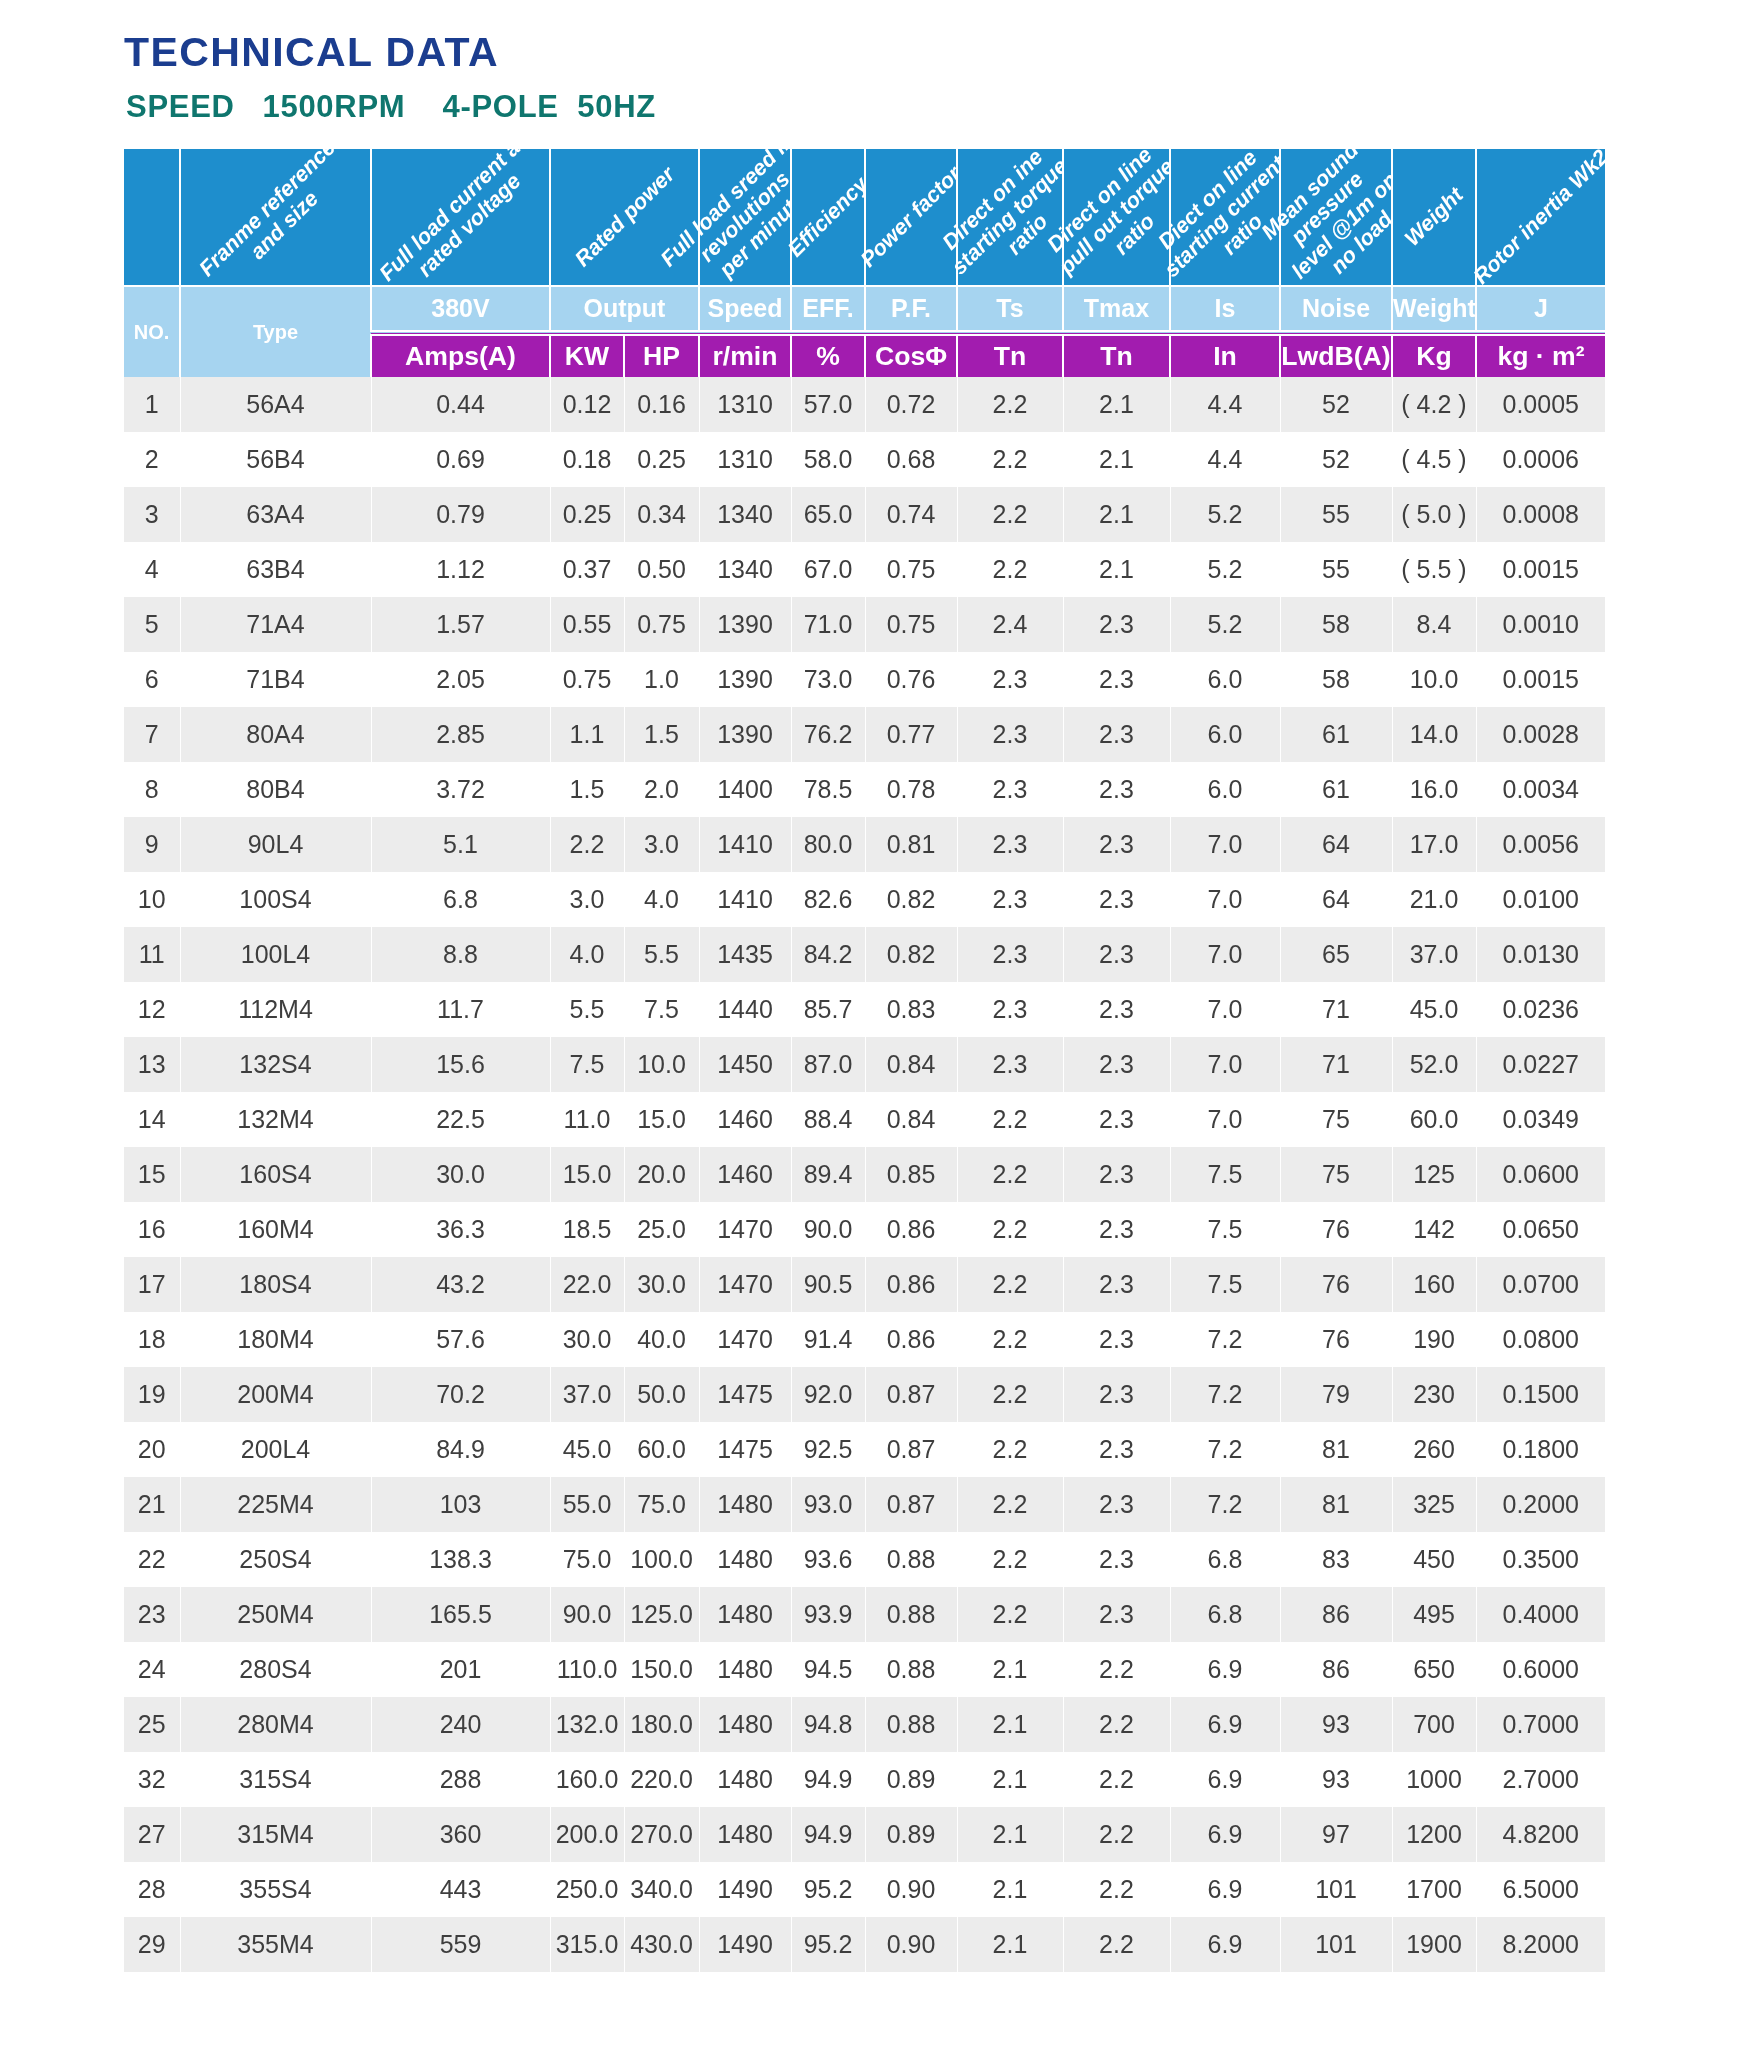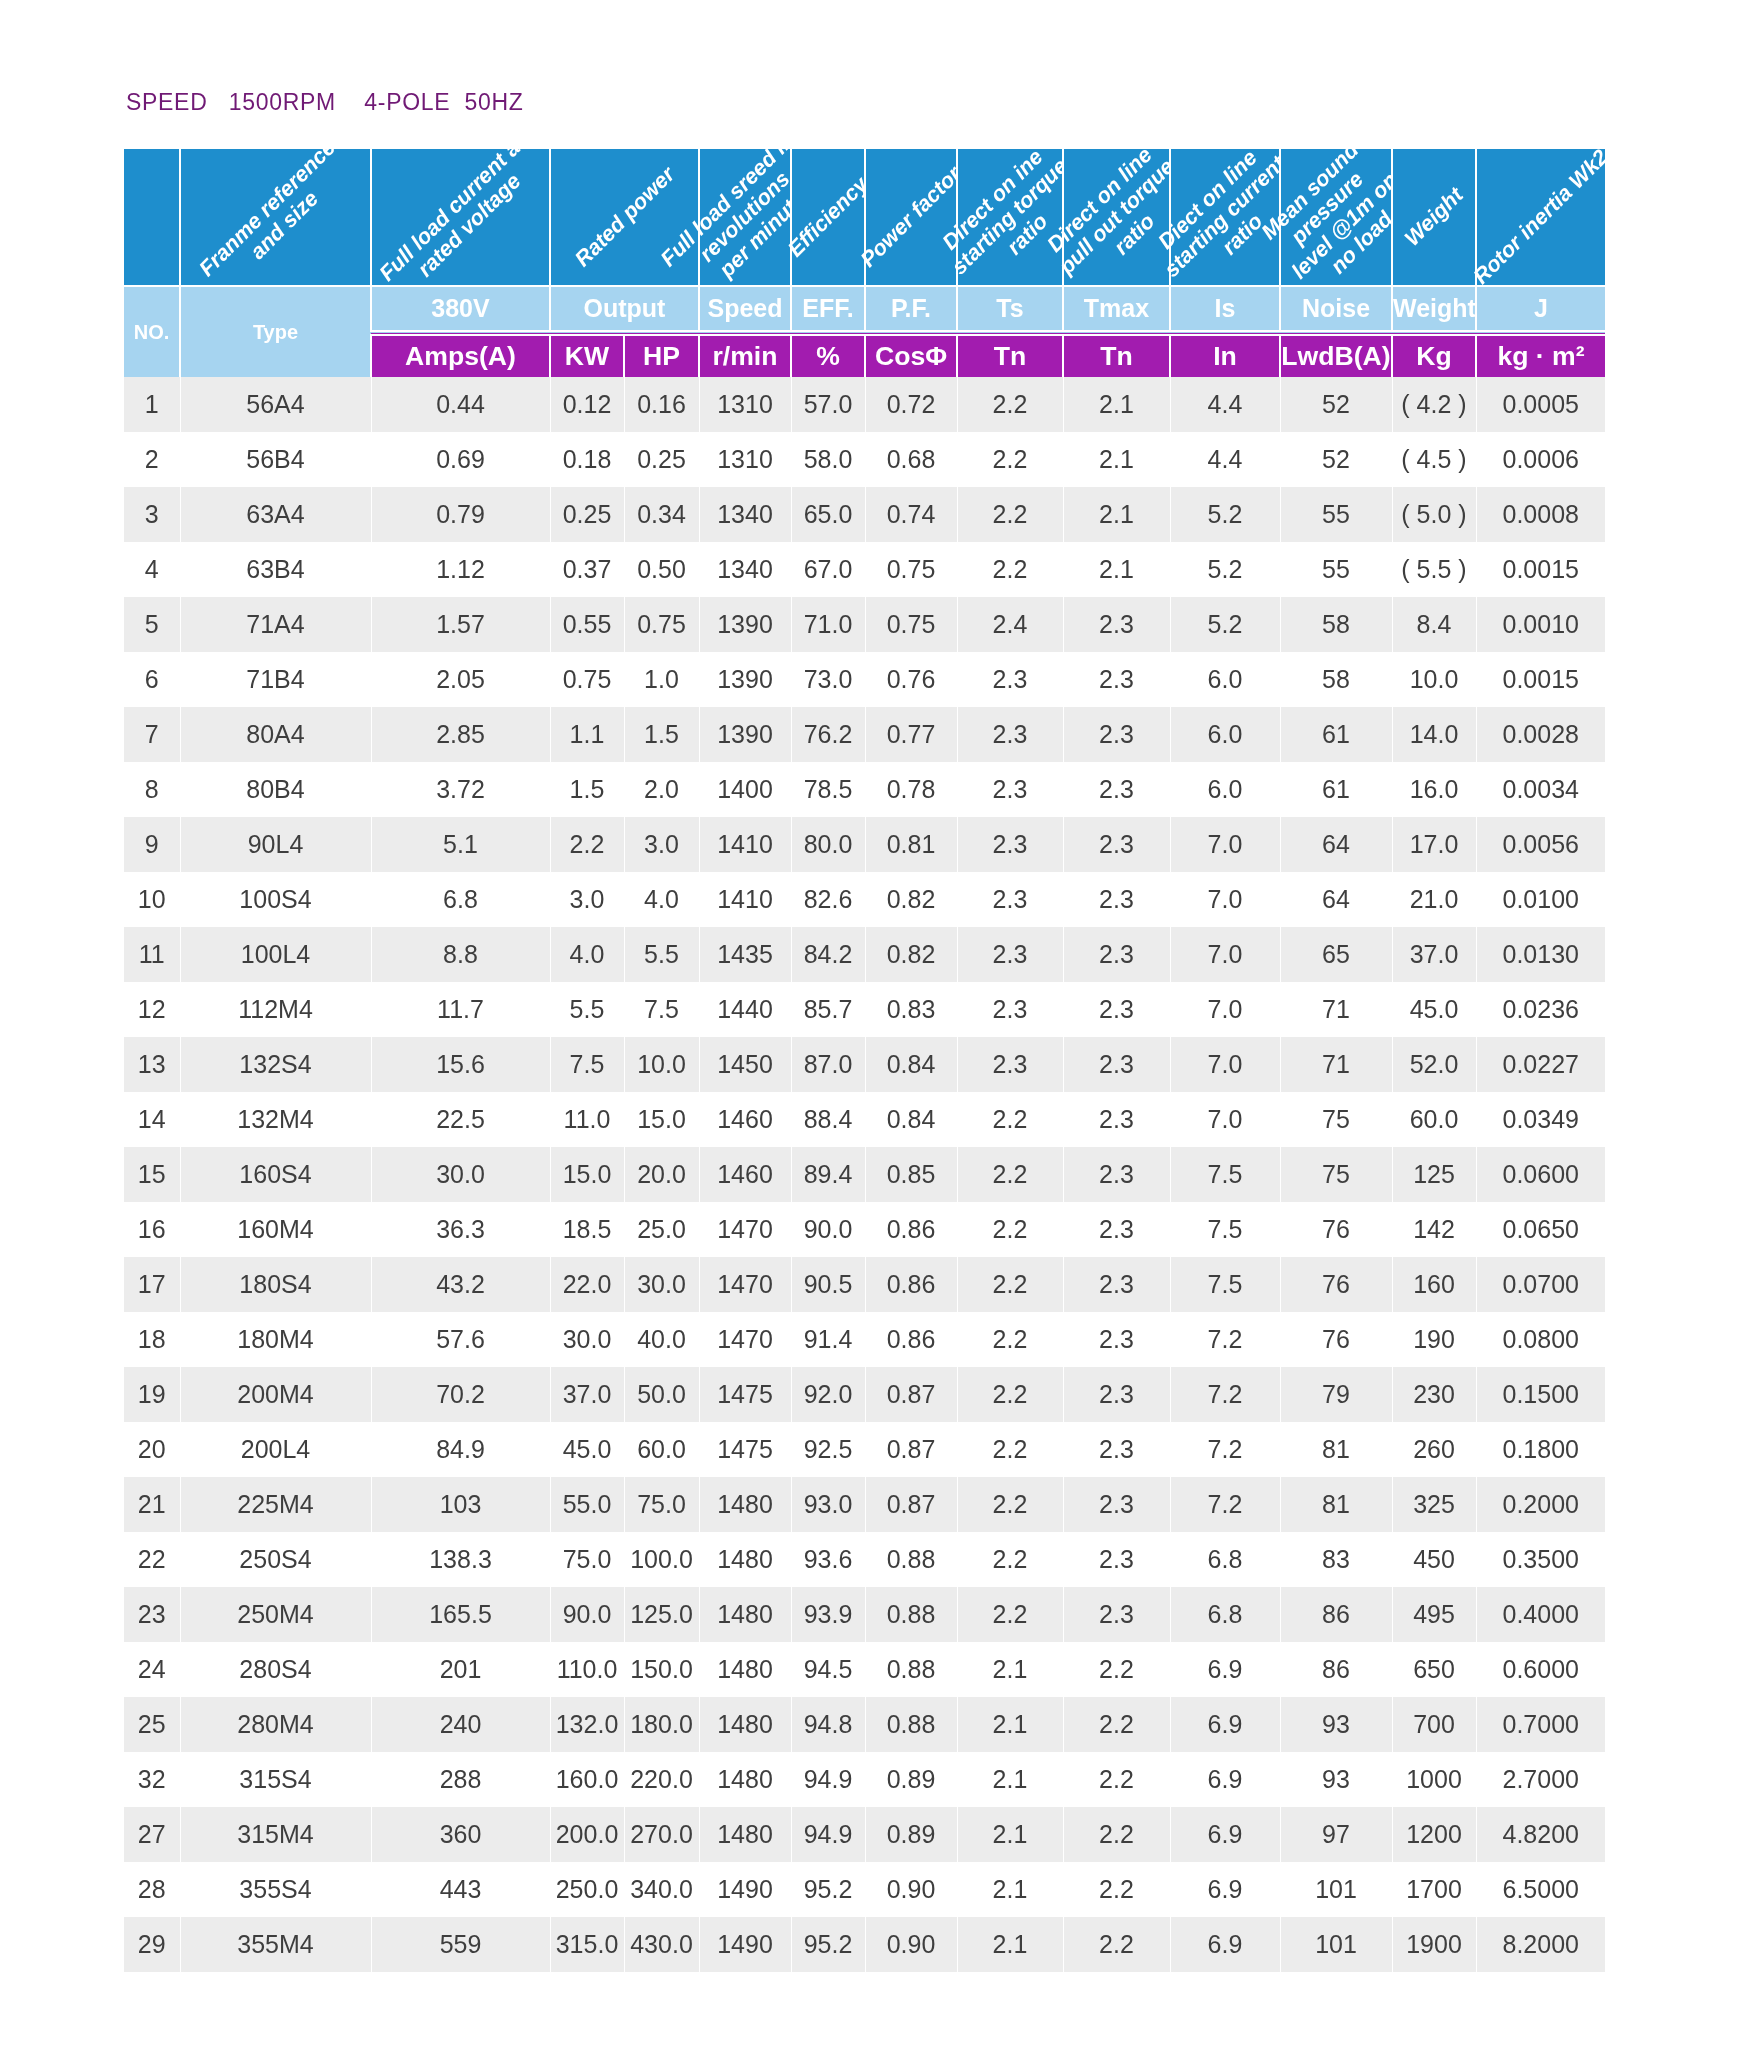--- a/index.html
+++ b/index.html
@@ -1,19 +1,19 @@
 <!DOCTYPE html>
 <html style="font-size:11.2px"><head>
 <meta charset="utf-8">
 <style>
   html,body{margin:0;padding:0;background:#ffffff;}
   body{width:1757px;height:2066px;font-family:"Liberation Sans", sans-serif;position:relative;}
   .sheet{position:absolute;left:0;top:0;width:1757px;height:2066px;background:#fff;overflow:hidden;}
   .title{position:absolute;left:124px;top:29px;font-size:41px;font-weight:800;color:#1b3d8f;letter-spacing:1.4px;}
-  .subtitle{position:absolute;left:126px;top:89px;font-size:23px;font-weight:400;color:#701a75;white-space:pre;letter-spacing:0.7px;}
+  .subtitle{position:absolute;left:126px;top:89px;font-size:31px;font-weight:700;color:#0f766e;white-space:pre;letter-spacing:0.7px;}
   table.spec{position:absolute;left:124px;top:149px;width:1481px;border-collapse:collapse;table-layout:fixed;}
   .spec th,.spec td{padding:0;margin:0;}
   
   .rot-row th{background:#1e8ecd;height:136px;position:relative;border-left:2.1px solid #fff;overflow:visible;}
   .rot-row th:first-child{border-left:none;}
   .rot{position:absolute;left:50%;top:50%;transform:translate(-50%,-50%) rotate(-45deg);
        white-space:pre;line-height:1.12;font-style:italic;font-weight:bold;color:#ffffff;
        font-size:21.7px;text-align:center;}
   
   .sub1 th{background:#a6d4f0;height:43px;border-left:2.1px solid #fff;border-top:2.1px solid #fff;
@@ -26,20 +26,21 @@
   tbody td{height:55px;text-align:center;vertical-align:middle;font-size:25px;color:#3e3e3e;
            border-left:1.4px solid #fff;}
   tbody td:first-child{border-left:none;}
   tbody tr:nth-child(odd){background:#ececec;}
   tbody tr:nth-child(even){background:#ffffff;}
 </style>
 </head>
 <body>
 
 <div class="sheet">
+  <div class="title">TECHNICAL DATA</div>
   <div class="subtitle">SPEED   1500RPM    4-POLE  50HZ</div>
 
   <table class="spec">
     <colgroup>
       <col style="width:56px">
         <col style="width:191px">
         <col style="width:179px">
       <col style="width:74px">
         <col style="width:75px">
         <col style="width:92px">

